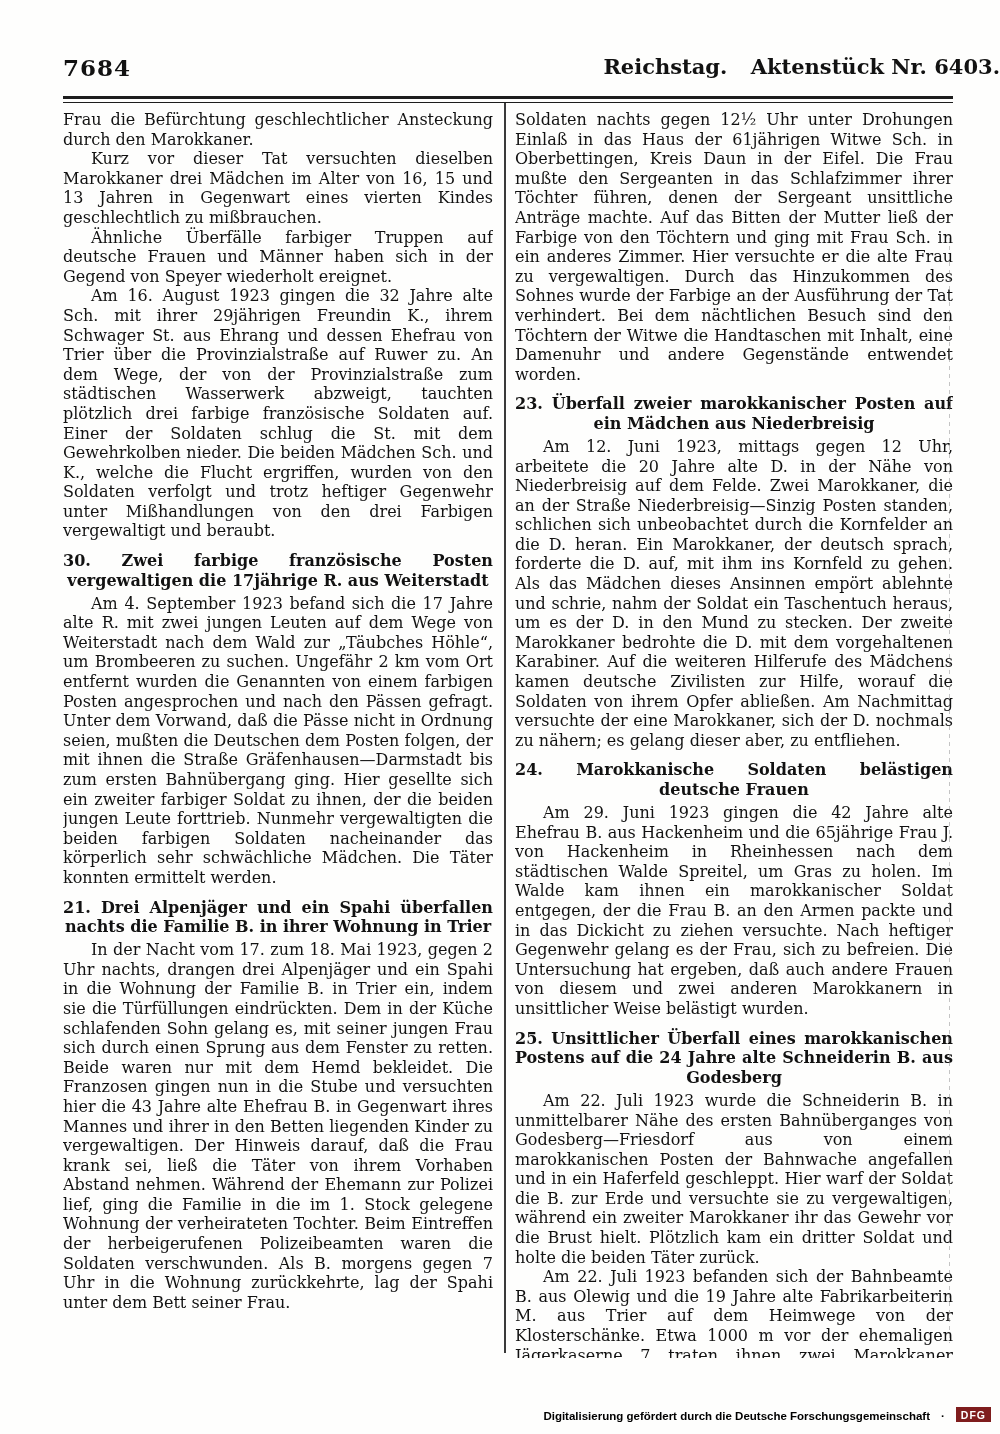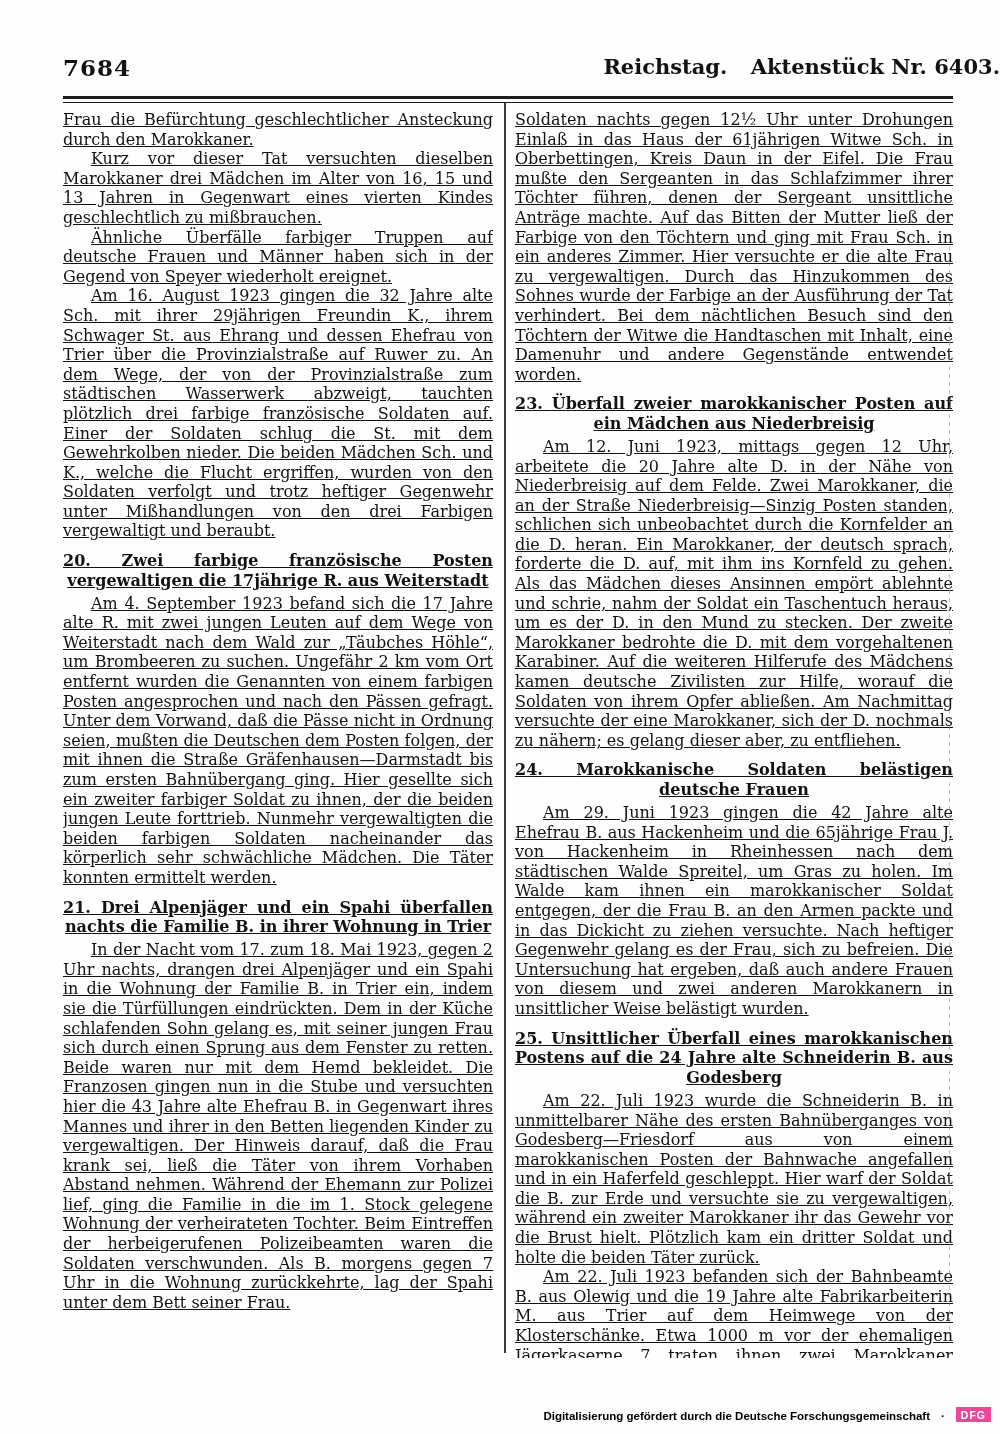--- a/index.html
+++ b/index.html
@@ -7,35 +7,35 @@
         font-family:"DejaVu Serif", serif;color:#121212;overflow:hidden;}
   
   .hdr{position:absolute;top:50px;left:0;width:1000px;height:42px;}
   .pagenum{position:absolute;left:63px;top:4px;font-size:23px;font-weight:bold;letter-spacing:1px;}
   .masthead{position:absolute;left:0;right:0;top:4px;text-align:right;font-size:21px;font-weight:bold;}
   .masthead .part2{margin-left:16px;}
   .rule{position:absolute;top:96px;left:63px;width:890px;border-top:3px solid #1d1d1d;}
   .rule:after{content:"";display:block;border-top:1.5px solid #1d1d1d;margin-top:3px;}
   
   .columns{position:absolute;top:110px;left:63px;width:890px;height:1248px;display:flex;gap:22px;}
-  .col{overflow:hidden;text-align:justify;font-size:16px;line-height:19.6px;text-decoration:underline;}
+  .col{overflow:hidden;text-align:justify;font-size:16px;line-height:19.6px;}
   .col-left{width:430px;}
   .col-right{width:438px;}
   .col p{margin:0;padding:0;}
   p.ind{text-indent:28px;}
   h3.sect{margin:10px 0 3px 0;padding:0;font-size:16px;line-height:19.8px;font-weight:bold;
           text-align:justify;text-align-last:center;}
   .sperr{letter-spacing:3px;}
   .divider{position:absolute;left:504px;top:103px;height:1250px;width:1.5px;background:#3a3a3a;}
   .margin-artifact{position:absolute;left:949px;top:238px;height:1105px;width:1px;
         background-image:linear-gradient(#8a8a8a 45%, transparent 45%);background-size:1px 8px;opacity:.5;}
   
   .foot{position:absolute;right:9px;bottom:12px;display:flex;align-items:flex-end;gap:11px;
         font-family:"Liberation Sans", sans-serif;font-size:11.5px;font-weight:bold;color:#000;}
-  .dfg{display:inline-block;background:#ec4899;color:#fff;font-size:10.5px;font-weight:bold;
+  .dfg{display:inline-block;background:#7f1d1d;color:#fff;font-size:10.5px;font-weight:bold;
        padding:1.5px 5px;letter-spacing:1px;font-family:"Liberation Sans", sans-serif;}
 </style>
 </head>
 <body>
 
 <div class="page">
 
   <div class="hdr">
     <div class="pagenum">7684</div>
     <div class="masthead">
@@ -47,21 +47,21 @@
 
   <div class="columns">
 
     <div class="col col-left">
       <p>Frau die Befürchtung geschlechtlicher Ansteckung durch den Marokkaner.</p>
       <p class="ind">Kurz vor dieser Tat versuchten dieselben Marokkaner drei Mädchen im Alter von 16, 15 und 13 Jahren in Gegenwart eines vierten Kindes geschlechtlich zu mißbrauchen.</p>
       <p class="ind">Ähnliche Überfälle farbiger Truppen auf deutsche Frauen und Männer haben sich in der Gegend von Speyer wiederholt ereignet.</p>
 
       <p class="ind">Am 16. August 1923 gingen die 32 Jahre alte Sch. mit ihrer 29jährigen Freundin K., ihrem Schwager St. aus Ehrang und dessen Ehefrau von Trier über die Provinzialstraße auf Ruwer zu. An dem Wege, der von der Provinzialstraße zum städtischen Wasserwerk abzweigt, tauchten plötzlich drei farbige französische Soldaten auf. Einer der Soldaten schlug die St. mit dem Gewehrkolben nieder. Die beiden Mädchen Sch. und K., welche die Flucht ergriffen, wurden von den Soldaten verfolgt und trotz heftiger Gegenwehr unter Mißhandlungen von den drei Farbigen vergewaltigt und beraubt.</p>
 
-      <h3 class="sect"><span>20.</span> <span>Zwei farbige französische Posten vergewaltigen die 17jährige R. aus Weiterstadt</span></h3>
+      <h3 class="sect"><span>30.</span> <span>Zwei farbige französische Posten vergewaltigen die 17jährige R. aus Weiterstadt</span></h3>
       <p class="ind">Am 4. September 1923 befand sich die 17 Jahre alte R. mit zwei jungen Leuten auf dem Wege von Weiterstadt nach dem Wald zur „Täubches Höhle“, um Brombeeren zu suchen. Ungefähr 2 km vom Ort entfernt wurden die Genannten von einem farbigen Posten angesprochen und nach den Pässen gefragt. Unter dem Vorwand, daß die Pässe nicht in Ordnung seien, mußten die Deutschen dem Posten folgen, der mit ihnen die Straße Gräfenhausen—Darmstadt bis zum ersten Bahnübergang ging. Hier gesellte sich ein zweiter farbiger Soldat zu ihnen, der die beiden jungen Leute forttrieb. Nunmehr vergewaltigten die beiden farbigen Soldaten nacheinander das körperlich sehr schwächliche Mädchen. Die Täter konnten ermittelt werden.</p>
 
       <h3 class="sect"><span>21.</span> <span>Drei Alpenjäger und ein Spahi überfallen nachts die Familie B. in ihrer Wohnung in Trier</span></h3>
       <p class="ind">In der Nacht vom 17. zum 18. Mai 1923, gegen 2 Uhr nachts, drangen drei Alpenjäger und ein Spahi in die Wohnung der Familie B. in Trier ein, indem sie die Türfüllungen eindrückten. Dem in der Küche schlafenden Sohn gelang es, mit seiner jungen Frau sich durch einen Sprung aus dem Fenster zu retten. Beide waren nur mit dem Hemd bekleidet. Die Franzosen gingen nun in die Stube und versuchten hier die 43 Jahre alte Ehefrau B. in Gegenwart ihres Mannes und ihrer in den Betten liegenden Kinder zu vergewaltigen. Der Hinweis darauf, daß die Frau krank sei, ließ die Täter von ihrem Vorhaben Abstand nehmen. Während der Ehemann zur Polizei lief, ging die Familie in die im 1. Stock gelegene Wohnung der verheirateten Tochter. Beim Eintreffen der herbeigerufenen Polizeibeamten waren die Soldaten verschwunden. Als B. morgens gegen 7 Uhr in die Wohnung zurückkehrte, lag der Spahi unter dem Bett seiner Frau.</p>
 
     </div>
 
     <div class="col col-right">
       <p>Soldaten nachts gegen 12½ Uhr unter Drohungen Einlaß in das Haus der 61jährigen Witwe Sch. in Oberbettingen, Kreis Daun in der Eifel. Die Frau mußte den Sergeanten in das Schlafzimmer ihrer Töchter führen, denen der Sergeant unsittliche Anträge machte. Auf das Bitten der Mutter ließ der Farbige von den Töchtern und ging mit Frau Sch. in ein anderes Zimmer. Hier versuchte er die alte Frau zu vergewaltigen. Durch das Hinzukommen des Sohnes wurde der Farbige an der Ausführung der Tat verhindert. Bei dem nächtlichen Besuch sind den Töchtern der Witwe die Handtaschen mit Inhalt, eine Damenuhr und andere Gegenstände entwendet worden.</p>
 

